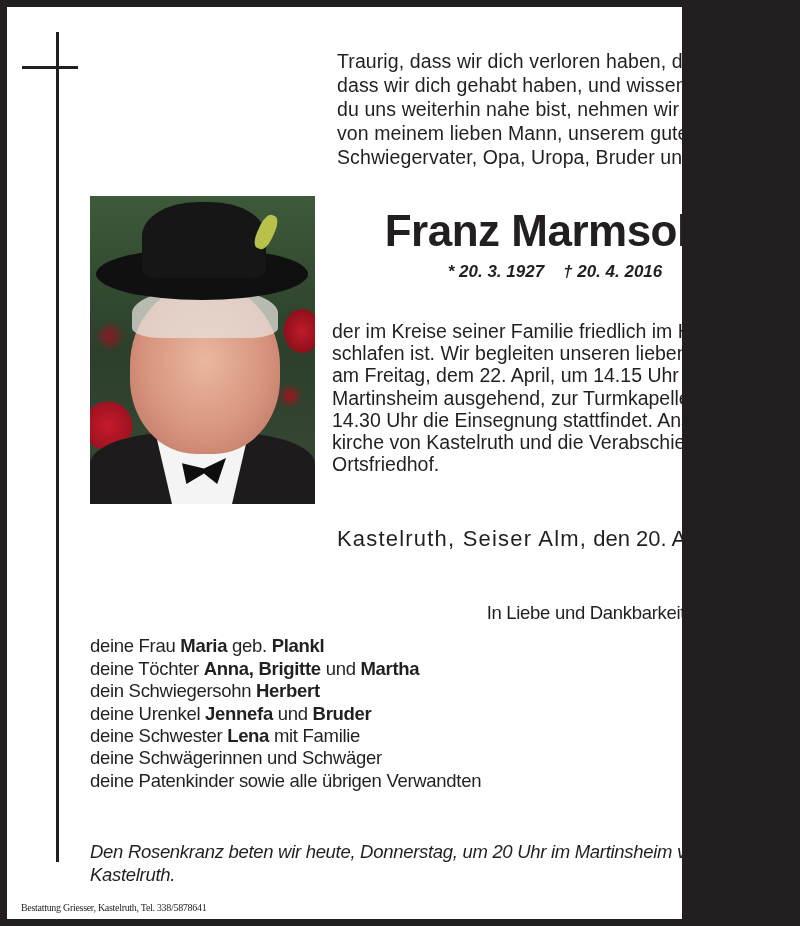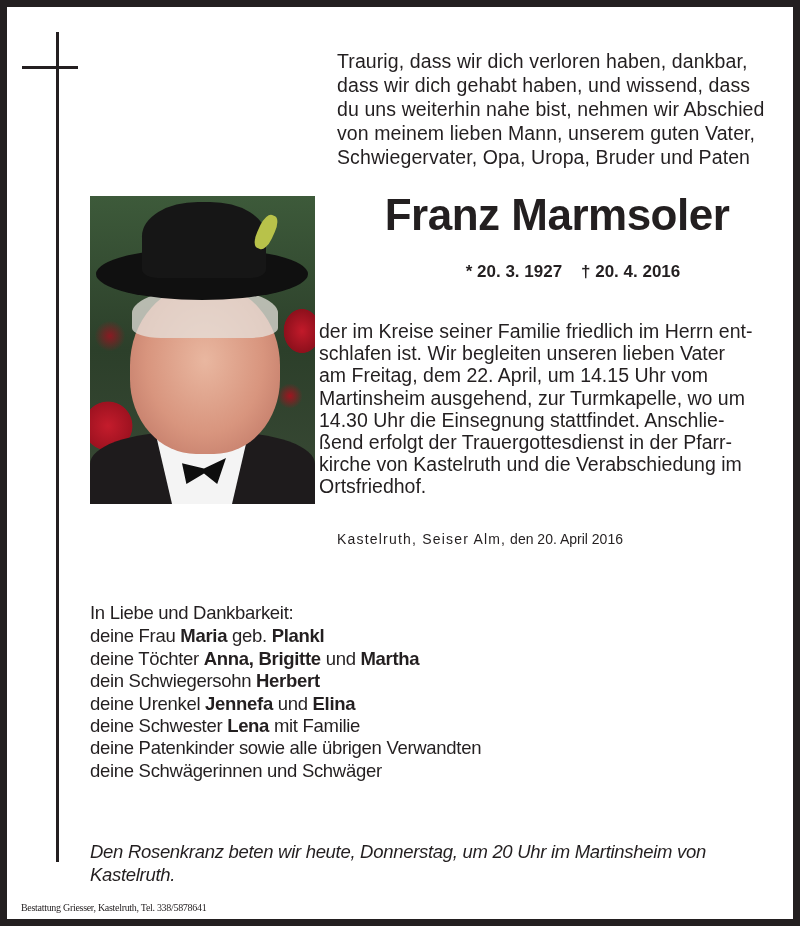--- a/index.html
+++ b/index.html
@@ -1,18 +1,18 @@
 <!DOCTYPE html>
 <html><head>
 <meta charset="utf-8">
 <style>
   html, body { margin: 0; padding: 0; background: #231f20; }
   body { width: 800px; height: 926px; position: relative; overflow: hidden; }
   .card {
-    position: absolute; left: 7px; top: 7px; width: 786px; height: 912px;
+    position: absolute; left: 7px; top: 7px; width: 675px; height: 912px;
     background: #ffffff; color: #231f20;
     font-family: "Liberation Sans", sans-serif;
   }
   .cross-v { position: absolute; left: 49px; top: 25px; width: 3px; height: 830px; background: #231f20; }
   .cross-h { position: absolute; left: 15px; top: 59px; width: 56px; height: 3px; background: #231f20; }
   .intro {
     position: absolute; left: 330px; top: 42px; width: 440px;
     font-size: 19.5px; line-height: 24px; letter-spacing: 0.1px;
   }
   .intro div { white-space: nowrap; }
@@ -53,35 +53,35 @@
   }
   .photo .collar {
     position: absolute; left: 62px; top: 222px; width: 100px; height: 86px;
     background: #f4f4f4; clip-path: polygon(0 0, 100% 0, 80% 100%, 20% 100%);
   }
   .photo .tie {
     position: absolute; left: 92px; top: 262px; width: 44px; height: 26px;
     background: #0e0e0e; clip-path: polygon(0 20%, 50% 40%, 100% 0, 80% 100%, 50% 60%, 10% 100%);
   }
   .name {
-    position: absolute; left: 330px; top: 182px; width: 440px; text-align: center;
+    position: absolute; left: 330px; top: 198px; width: 440px; text-align: center;
     font-size: 44px; font-weight: bold; letter-spacing: -0.5px; line-height: 52px;
   }
   .dates {
-    position: absolute; left: 346px; top: 253px; width: 440px; text-align: center;
-    font-size: 17px; font-weight: bold; line-height: 24px; white-space: pre;
+    position: absolute; left: 328px; top: 253px; width: 440px; text-align: center;
+    font-size: 17px; font-weight: bold; line-height: 24px; white-space: pre; font-style: italic;
   }
   .body-text {
-    position: absolute; left: 312px; top: 313px; width: 440px;
+    position: absolute; left: 325px; top: 313px; width: 440px;
     font-size: 19.5px; line-height: 22.2px; text-align: justify;
   }
   .body-text div { white-space: nowrap; }
   .place-date {
     position: absolute; left: 330px; top: 520px; width: 440px;
-    font-size: 14px; line-height: 24px; white-space: nowrap;
+    font-size: 22px; line-height: 24px; white-space: nowrap;
   }
   .place-date .spaced { letter-spacing: 1.2px; }
   .mourners {
     position: absolute; left: 83px; top: 595px; width: 600px;
     font-size: 18.5px; line-height: 22.4px; letter-spacing: -0.3px;
   }
   .mourners div { white-space: nowrap; }
   .mourners b { font-weight: bold; }
   .rosary {
     position: absolute; left: 83px; top: 833px; width: 700px;
@@ -123,40 +123,39 @@
 
   <div class="name">Franz Marmsoler</div>
   <div class="dates">* 20. 3. 1927    † 20. 4. 2016</div>
 
   <div class="body-text">
     <div>der im Kreise seiner Familie friedlich im Herrn ent-</div>
     <div>schlafen ist. Wir begleiten unseren lieben Vater</div>
     <div>am Freitag, dem 22. April, um 14.15 Uhr vom</div>
     <div>Martinsheim ausgehend, zur Turmkapelle, wo um</div>
     <div>14.30 Uhr die Einsegnung stattfindet. Anschlie-</div>
-    <div>ßend erfolgt der Trauergottesdienst in der Pfarr-</div>
     <div>kirche von Kastelruth und die Verabschiedung im</div>
     <div>Ortsfriedhof.</div>
   </div>
 
   <div class="place-date">
     <span class="spaced">Kastelruth, Seiser Alm,</span>
     <span>den 20. April 2016</span>
   </div>
 
   <div class="mourners">
-    <div style="margin-bottom:1px;">In Liebe und Dankbarkeit:</div>
+    <div style="margin-bottom:11px;text-align:right;">In Liebe und Dankbarkeit:</div>
     <div id="mourner-lines">
         <div><span>deine Frau </span><b>Maria</b><span> geb. </span><b>Plankl</b></div>
         <div><span>deine Töchter </span><b>Anna, Brigitte</b><span> und </span><b>Martha</b></div>
         <div><span>dein Schwiegersohn </span><b>Herbert</b></div>
-        <div><span>deine Urenkel </span><b>Jennefa</b><span> und </span><b>Elina</b></div>
+        <div><span>deine Urenkel </span><b>Jennefa</b><span> und </span><b>Bruder</b></div>
         <div><span>deine Schwester </span><b>Lena</b><span> mit Familie</span></div>
+        <div><span>deine Schwägerinnen und Schwäger</span></div>
         <div><span>deine Patenkinder sowie alle übrigen Verwandten</span></div>
-        <div><span>deine Schwägerinnen und Schwäger</span></div>
       </div>
   </div>
 
   <div class="rosary">
     <div>Den Rosenkranz beten wir heute, Donnerstag, um 20 Uhr im Martinsheim von</div>
     <div>Kastelruth.</div>
   </div>
 
   <div class="footer">Bestattung Griesser, Kastelruth, Tel. 338/5878641</div>
 </div>

